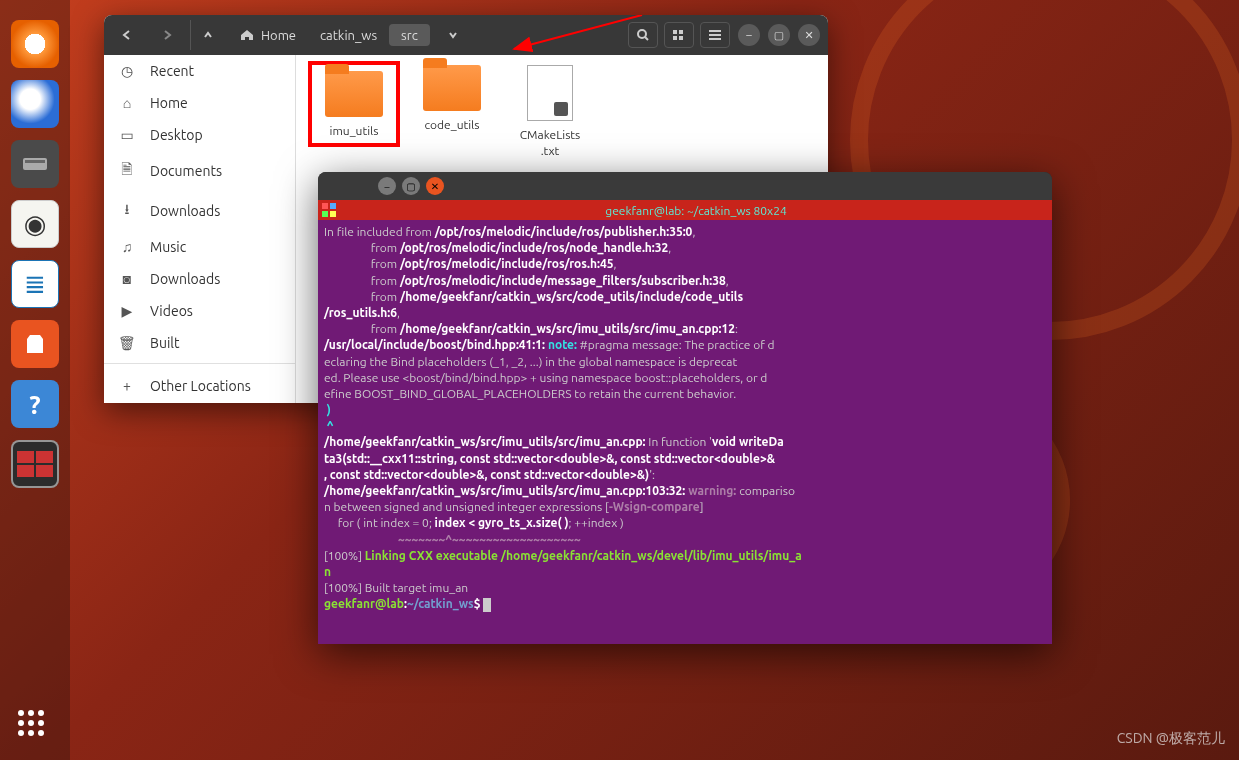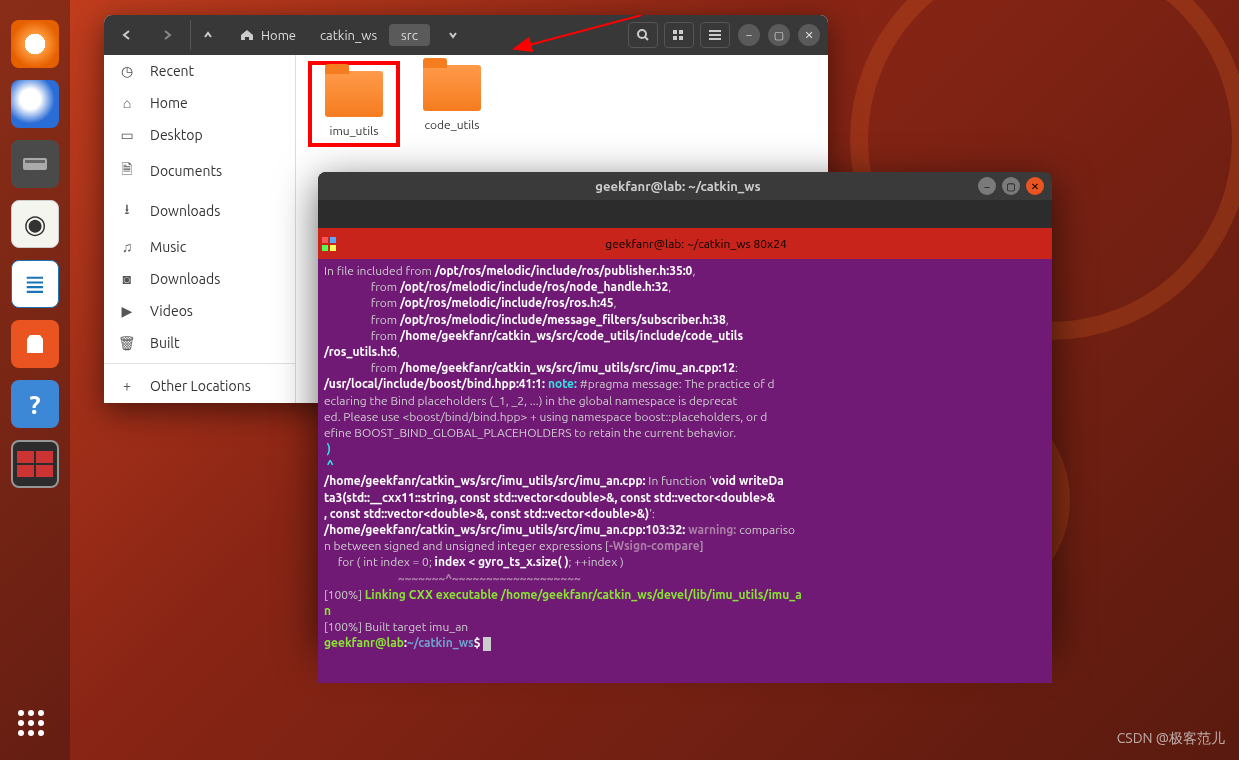--- a/index.html
+++ b/index.html
@@ -44,21 +44,21 @@
 .file-label{font-size:12px;text-align:center;color:#333;line-height:1.3;}
 .arrow{position:absolute;left:350px;top:-2px;width:190px;height:40px;pointer-events:none;}
 .term-win{position:absolute;left:318px;top:172px;width:734px;height:472px;background:#2c2c2c;border-radius:8px 8px 0 0;box-shadow:0 10px 40px rgba(0,0,0,0.6);font-family:"DejaVu Sans Mono",monospace;}
 .term-title{height:28px;background:#3a3a3a;display:flex;align-items:center;border-radius:8px 8px 0 0;}
 .term-title-text{flex:1;text-align:center;font-size:13px;color:#ccc;font-weight:bold;}
 .term-ctrls{display:flex;gap:6px;padding-right:8px;}
 .term-ctrl{width:18px;height:18px;border-radius:50%;display:flex;align-items:center;justify-content:center;font-size:10px;cursor:pointer;}
 .tc-min{background:#7a7a7a;}
 .tc-max{background:#7a7a7a;}
 .tc-close{background:#e95420;}
-.term-tab{height:31px;background:#c8241b;color:#000000;font-size:12px;display:flex;align-items:center;margin-top:28px;}
+.term-tab{height:20px;background:#c8241b;color:#5eead4;font-size:12px;display:flex;align-items:center;}
 .term-tab-inner{flex:1;text-align:center;}
 .term-sq{width:14px;height:14px;margin:0 4px;position:relative;}
 .term-sq span{position:absolute;width:6px;height:6px;}
 .term-body{background:#701a75;height:calc(100% - 48px);padding:4px 6px;font-size:12px;line-height:1.35;overflow:hidden;color:#ccc;white-space:pre;}
 .t-green{color:#8ae234;font-weight:bold;}
 .t-cyan{color:#34e2e2;font-weight:bold;}
 .t-magenta{color:#ad7fa8;font-weight:bold;}
 .t-bold{font-weight:bold;color:#fff;}
 .t-promptg{color:#8ae234;font-weight:bold;}
 .t-promptb{color:#729fcf;font-weight:bold;}
@@ -209,36 +209,40 @@
     </div>
     <div class="content">
       <div class="file-item highlighted">
           <div class="folder-icon"></div>
           <div class="file-label">imu_utils</div>
         </div>
       <div class="file-item">
           <div class="folder-icon"></div>
           <div class="file-label">code_utils</div>
         </div>
+      <div class="file-item">
+          <div class="text-icon"></div>
+          <div class="file-label" style="white-space:pre-line;">CMakeLists
+.txt</div>
+        </div>
     </div>
   </div>
   <svg class="arrow">
       <defs>
         <marker id="ah" markerWidth="10" markerHeight="8" refX="9" refY="4" orient="auto">
           <path d="M0 0L10 4L0 8z" fill="#f00"></path>
         </marker>
       </defs>
       <line x1="188" y1="2" x2="60" y2="36" stroke="#f00" stroke-width="2" marker-end="url(#ah)"></line>
     </svg>
 </div>
 
 <div class="term-win">
   <div class="term-title">
     <div style="width:60px;"></div>
-    <div class="term-title-text">geekfanr@lab: ~/catkin_ws</div>
     <div class="term-ctrls">
       <div class="term-ctrl tc-min">–</div>
       <div class="term-ctrl tc-max">▢</div>
       <div class="term-ctrl tc-close">✕</div>
     </div>
   </div>
   <div class="term-tab">
     <div class="term-sq">
         <span style="background:#f55;left:0;top:0;"></span>
         <span style="background:#5af;right:0;top:0;"></span>

